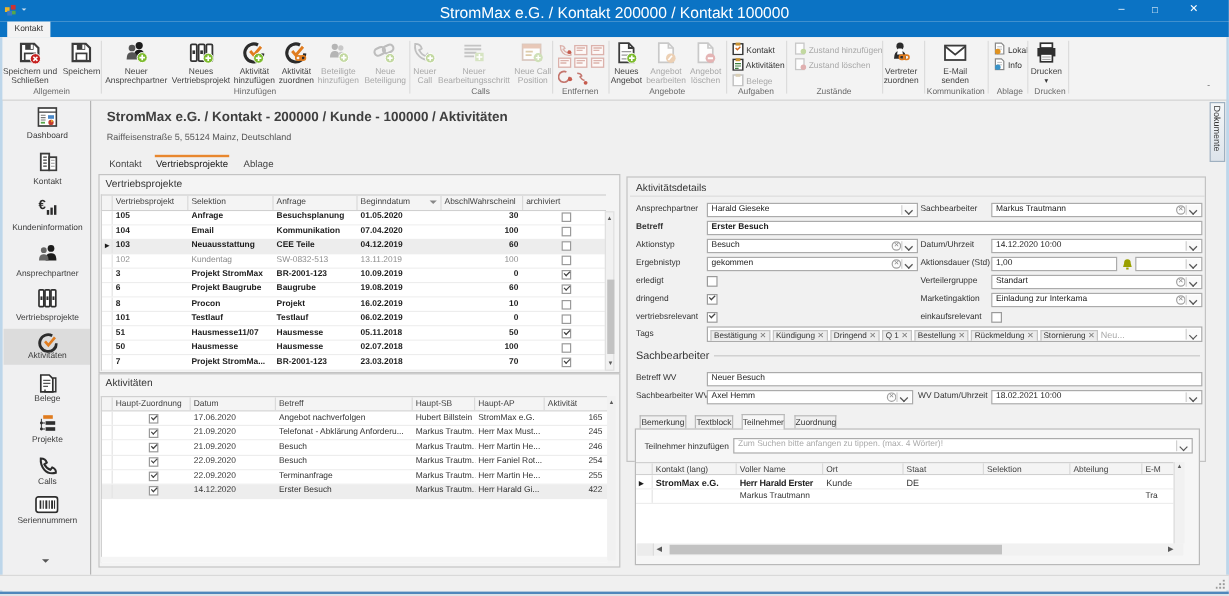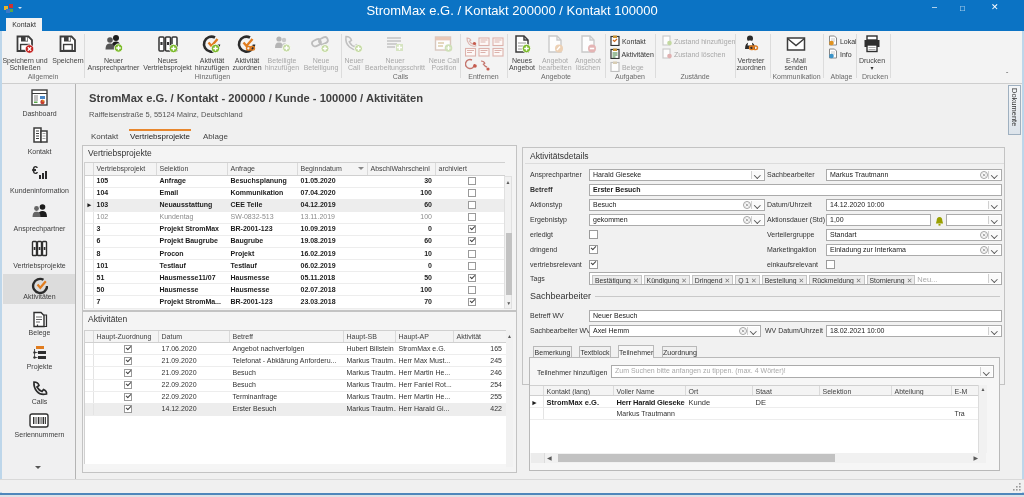--- a/index.html
+++ b/index.html
@@ -687,21 +687,21 @@
 <div class="abs" style="left:6px;top:209px;width:471px;height:114px;border:1px solid #b9b9b9;background:#f6f6f6;box-sizing:border-box;">
 <div class="abs flabel" style="left:7px;top:11px;">Teilnehmer hinzufügen</div>
 <div class="abs input" style="left:81px;top:7px;width:383px;height:13px;color:#aaa;font-size:7px;">Zum Suchen bitte anfangen zu tippen. (max. 4 Wörter)!<span class="ddbtn"></span></div>
 <div class="abs thead" style="left:0px;top:27px;width:448px;height:11px;border-top:1px solid #d0d0d0;">
 <div class="hc" style="width:14px;"></div><div class="hc" style="width:70px;">Kontakt (lang)</div><div class="hc" style="width:72px;">Voller Name</div><div class="hc" style="width:67px;">Ort</div><div class="hc" style="width:67px;">Staat</div><div class="hc" style="width:72px;">Selektion</div><div class="hc" style="width:60px;">Abteilung</div><div class="hc" style="width:26px;border-right:none;">E-M</div>
 </div>
 <div class="abs" style="left:0;top:38px;width:448px;">
 <div class="trow" style="height:12px;font-size:7.5px;">
               <div class="tc marker" style="width:14px;">▸</div>
               <div class="tc" style="width:70px;">StromMax e.G.</div>
-              <div class="tc" style="width:72px;letter-spacing:-0.2px;">Herr Harald Gieseke</div>
+              <div class="tc" style="width:72px;letter-spacing:-0.2px;">Herr Harald Erster</div>
               <div class="tc" style="width:67px;font-weight:normal;color:#333;">Kunde</div>
               <div class="tc" style="width:67px;font-weight:normal;color:#333;">DE</div>
               <div class="tc" style="width:72px;"></div>
               <div class="tc" style="width:60px;"></div>
               <div class="tc" style="width:26px;"></div>
             </div>
 <div class="trow" style="height:12px;font-weight:normal;color:#333;">
               <div class="tc marker" style="width:14px;"></div>
               <div class="tc" style="width:70px;"></div>
               <div class="tc" style="width:72px;">Markus Trautmann</div>

